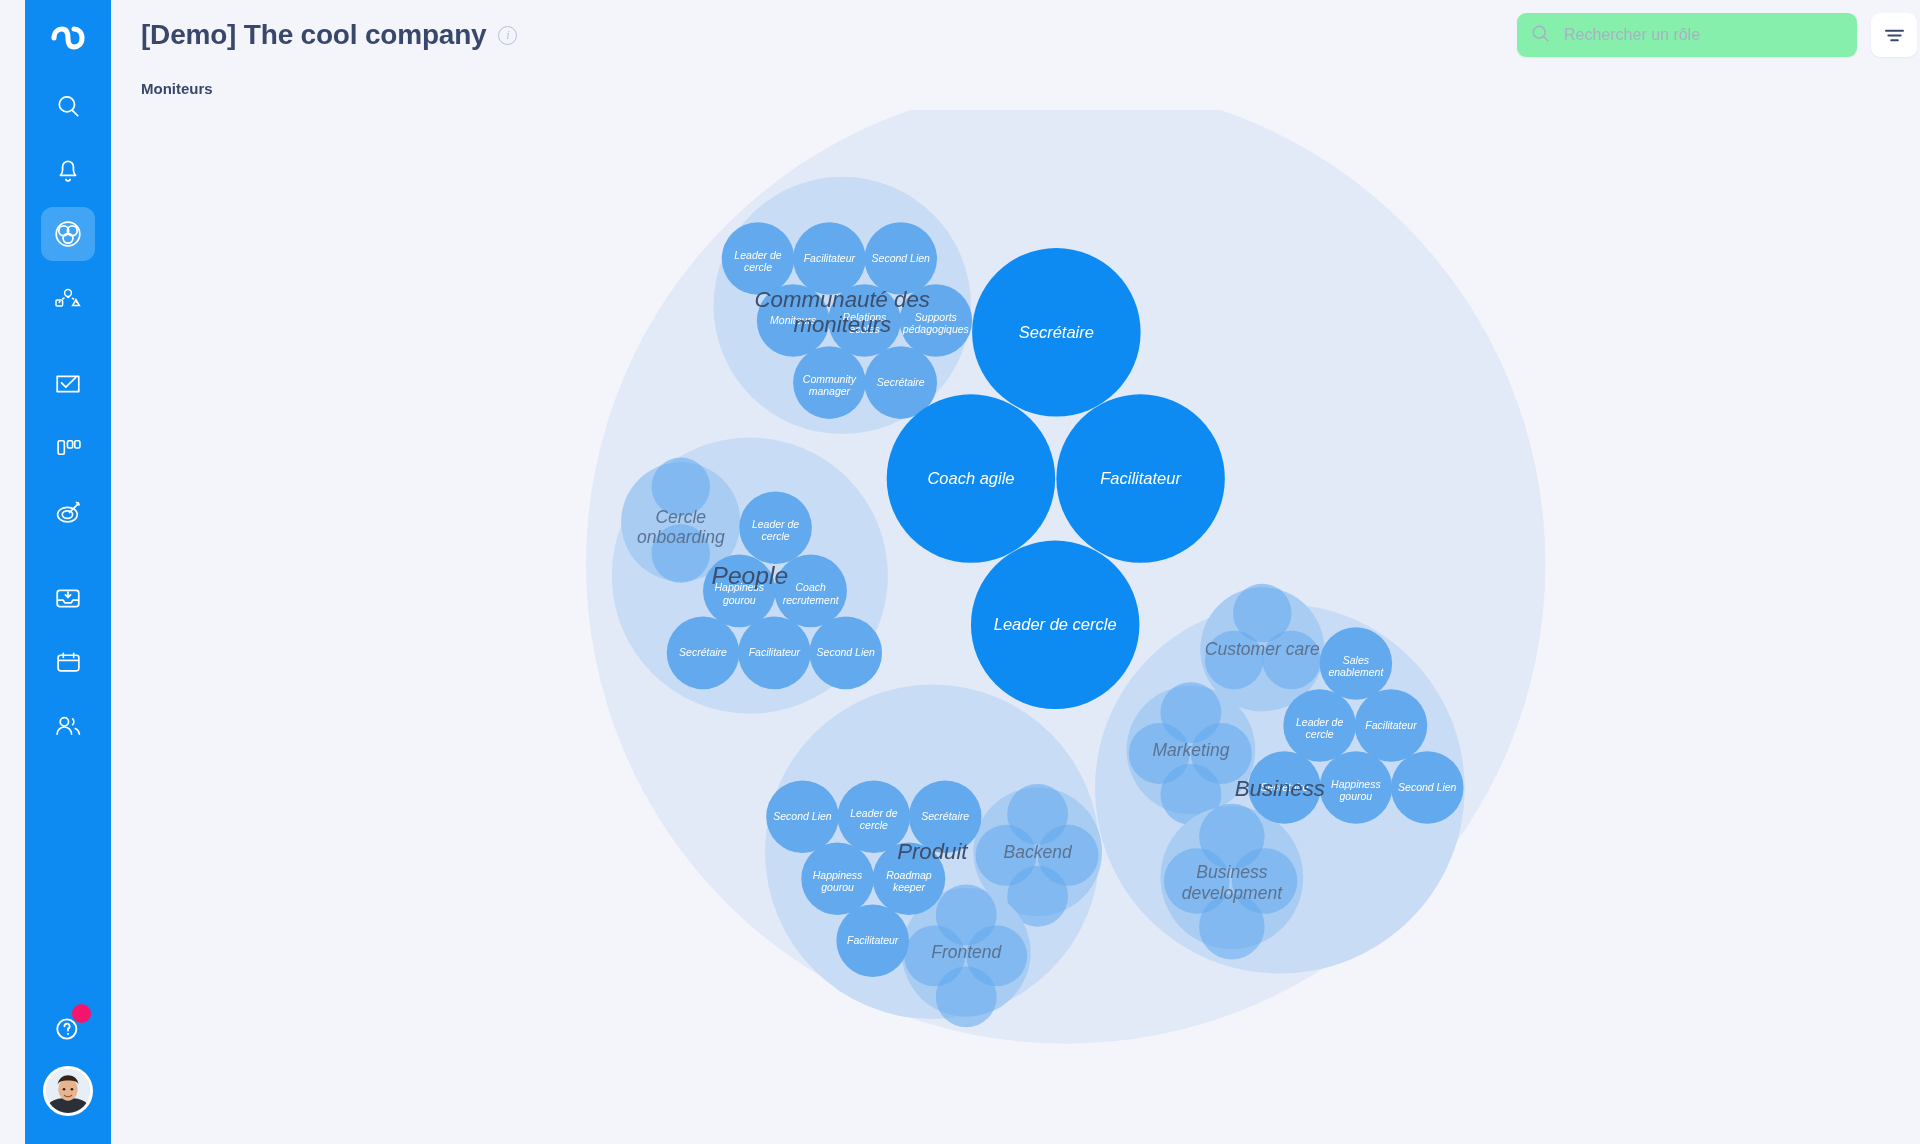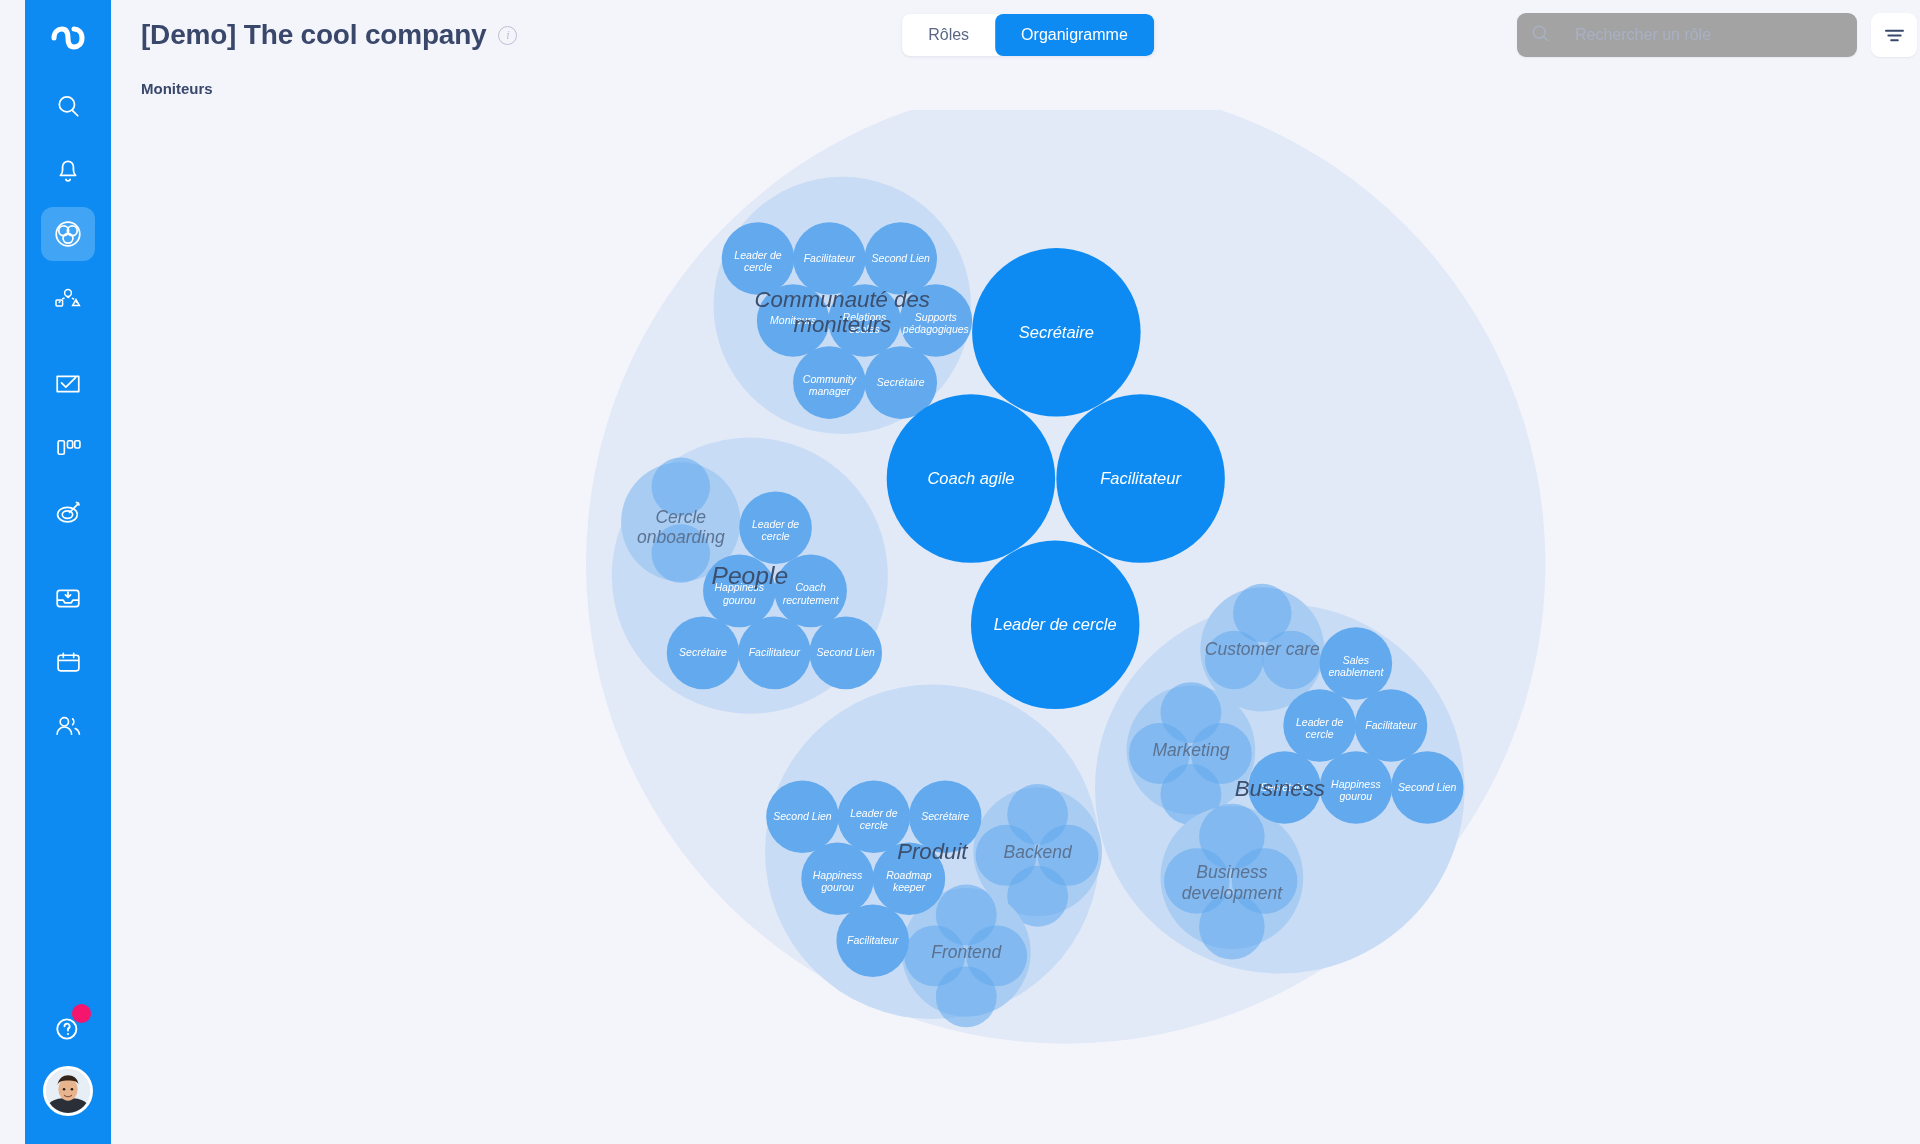--- a/index.html
+++ b/index.html
@@ -59,22 +59,22 @@
     display: flex; background: #FFFFFF; border-radius: 8px;
     box-shadow: 0 1px 3px rgba(40,60,110,0.10); overflow: hidden;
   }
   .tab {
     padding: 0 26px; height: 42px; display: flex; align-items: center;
     font-size: 16px; color: #5A6885; cursor: pointer; white-space: nowrap;
   }
   .tab.active { background: #0D8BF2; color: #FFFFFF; border-radius: 8px; }
   .right-tools { margin-left: auto; display: flex; align-items: center; gap: 14px; }
   .search-box {
-    width: 340px; height: 44px; background: #a3a3a3; border-radius: 9px;
-    display: flex; align-items: center; padding: 0 14px; gap: 25px;
+    width: 340px; height: 44px; background: #86efac; border-radius: 9px;
+    display: flex; align-items: center; padding: 0 14px; gap: 14px;
     box-shadow: 0 1px 2px rgba(40,60,110,0.07);
     justify-content: space-between;
   }
   .search-box input {
     border: none; outline: none; font-size: 16px; color: #39476B;
     background: transparent; width: 100%; font-family: "Liberation Sans", sans-serif;
   }
   .search-box input::placeholder { color: #A8B0C4; }
   .filter-btn {
     width: 46px; height: 44px; background: #FFFFFF; border-radius: 9px;
@@ -211,24 +211,20 @@
   </nav>
 
   <section class="main">
 
     <div class="topbar">
       <div class="title-wrap">
         <h1 class="page-title">[Demo] The cool company</h1>
         <span class="info-icon">i</span>
       </div>
 
-      <div class="tabs">
-        <div class="tab">Rôles</div>
-        <div class="tab active">Organigramme</div>
-      </div>
 
       <div class="right-tools">
         <div class="search-box">
           <span>
             <svg width="19" height="19" viewBox="0 0 22 22" fill="none" stroke="#A8B0C4" stroke-width="1.7">
               <circle cx="9.5" cy="9.5" r="6.8"></circle>
                 <line x1="14.5" y1="14.5" x2="19.5" y2="19.5" stroke-linecap="round"></line>
             </svg>
           </span>
           <input type="text" value="" placeholder="Rechercher un rôle" style="">

